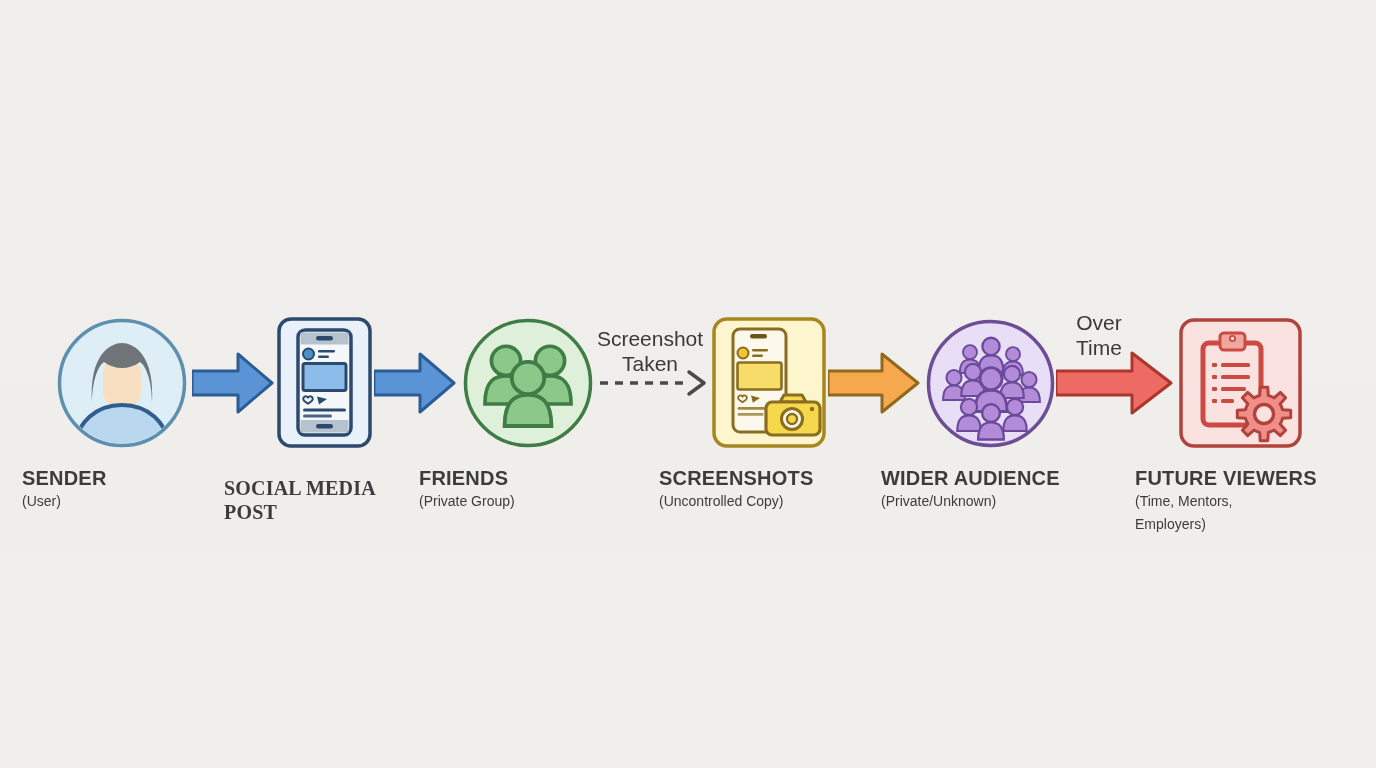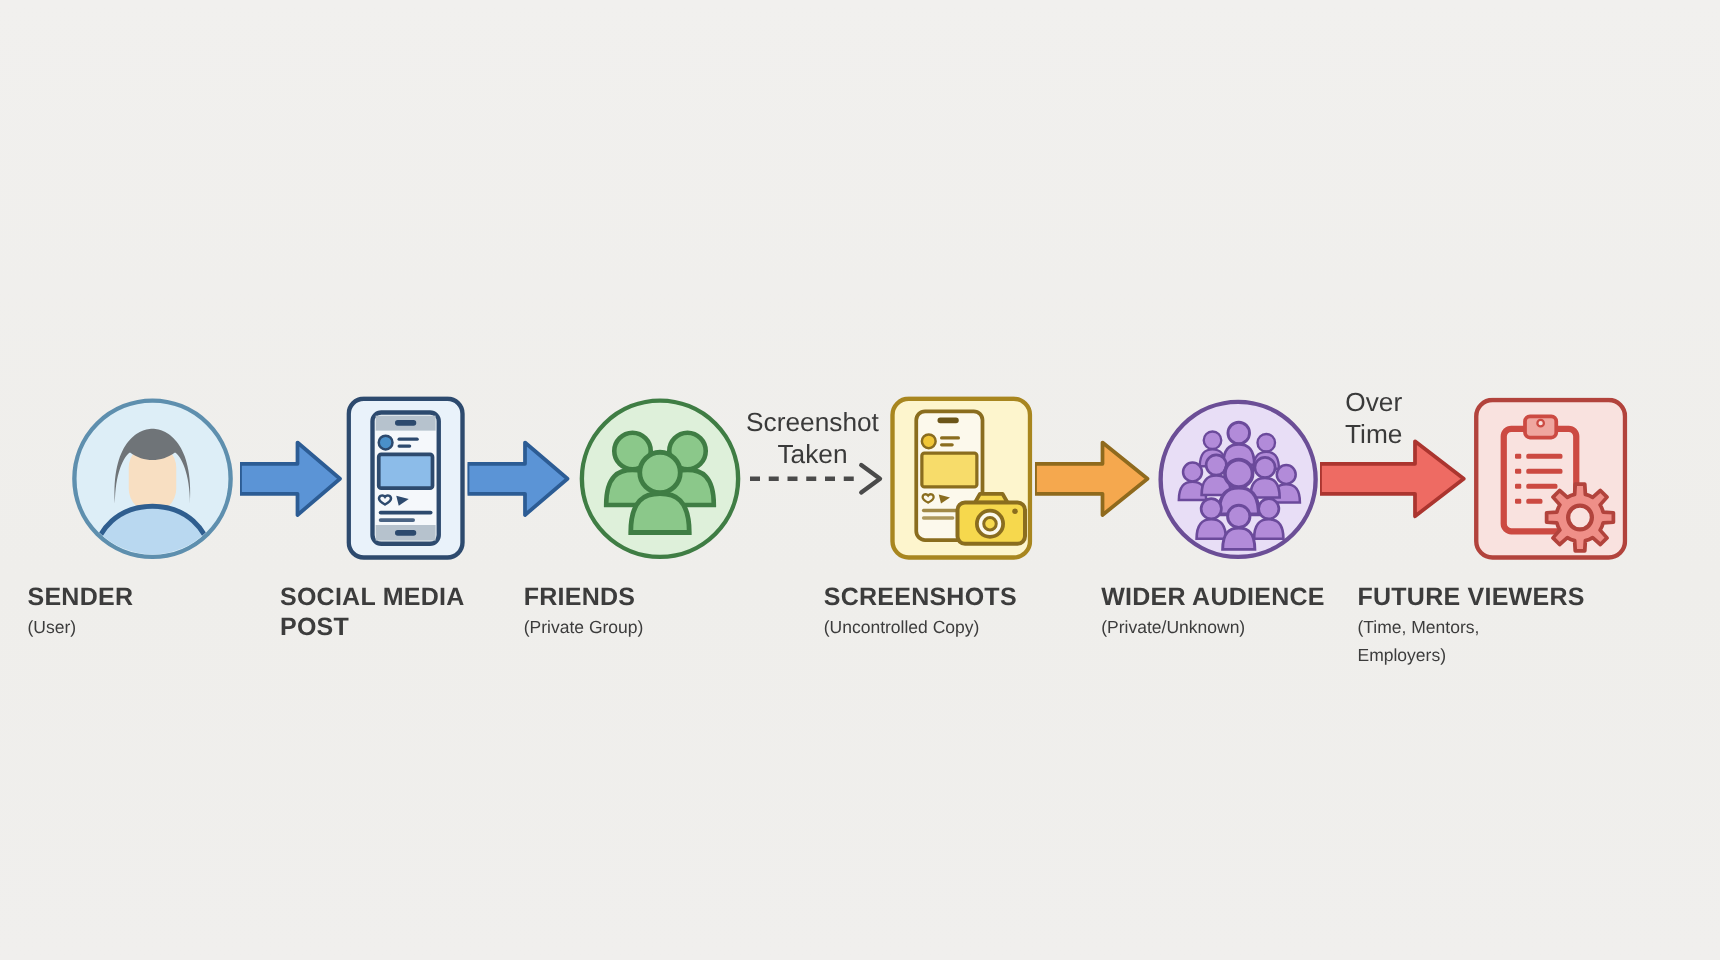--- a/index.html
+++ b/index.html
@@ -158,36 +158,36 @@
         <path d="M18.5 -4.3 L26.7 -3.8 L26.7 3.8 L18.5 4.3 A19 19 0 0 1 16.1 10.1 L21.6 16.3 L16.3 21.6 L10.1 16.1 A19 19 0 0 1 4.3 18.5 L3.8 26.7 L-3.8 26.7 L-4.3 18.5 A19 19 0 0 1 -10.1 16.1 L-16.3 21.6 L-21.6 16.3 L-16.1 10.1 A19 19 0 0 1 -18.5 4.3 L-26.7 3.8 L-26.7 -3.8 L-18.5 -4.3 A19 19 0 0 1 -16.1 -10.1 L-21.6 -16.3 L-16.3 -21.6 L-10.1 -16.1 A19 19 0 0 1 -4.3 -18.5 L-3.8 -26.7 L3.8 -26.7 L4.3 -18.5 A19 19 0 0 1 10.1 -16.1 L16.3 -21.6 L21.6 -16.3 L16.1 -10.1 A19 19 0 0 1 18.5 -4.3 Z" fill="#ef8f88" stroke="#b2433c" stroke-width="3" stroke-linejoin="round"></path>
         <circle cx="0" cy="0" r="9.5" fill="#f9e2df" stroke="#b2433c" stroke-width="3.4"></circle>
       </g>
     </svg>
   </div>
 
   <div class="node-label" style="left:22px;top:466px;width:200px;">
     <div class="node-title">SENDER</div>
     <div class="node-sub">(User)</div>
   </div>
-  <div class="node-label" style="left:224px;top:466px;width:200px;">
+  <div class="node-label" style="left:224px;top:476px;width:200px;font-family:Liberation Serif, serif;">
     <div class="node-title">SOCIAL MEDIA
 POST</div>
     <div class="node-sub"></div>
   </div>
   <div class="node-label" style="left:419px;top:466px;width:220px;">
     <div class="node-title">FRIENDS</div>
     <div class="node-sub">(Private Group)</div>
   </div>
   <div class="node-label" style="left:659px;top:466px;width:220px;">
     <div class="node-title">SCREENSHOTS</div>
     <div class="node-sub">(Uncontrolled Copy)</div>
   </div>
   <div class="node-label" style="left:881px;top:466px;width:220px;">
     <div class="node-title">WIDER AUDIENCE</div>
     <div class="node-sub">(Private/Unknown)</div>
   </div>
-  <div class="node-label" style="left:1086px;top:466px;width:210px;">
+  <div class="node-label" style="left:1135px;top:466px;width:210px;">
     <div class="node-title">FUTURE VIEWERS</div>
     <div class="node-sub">(Time, Mentors,
 Employers)</div>
   </div>
 
 </div>
 
 </body></html>

